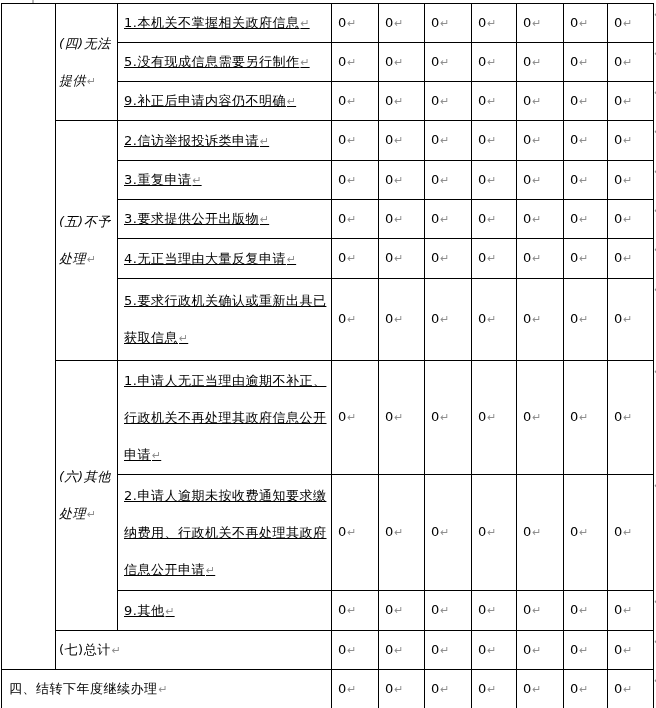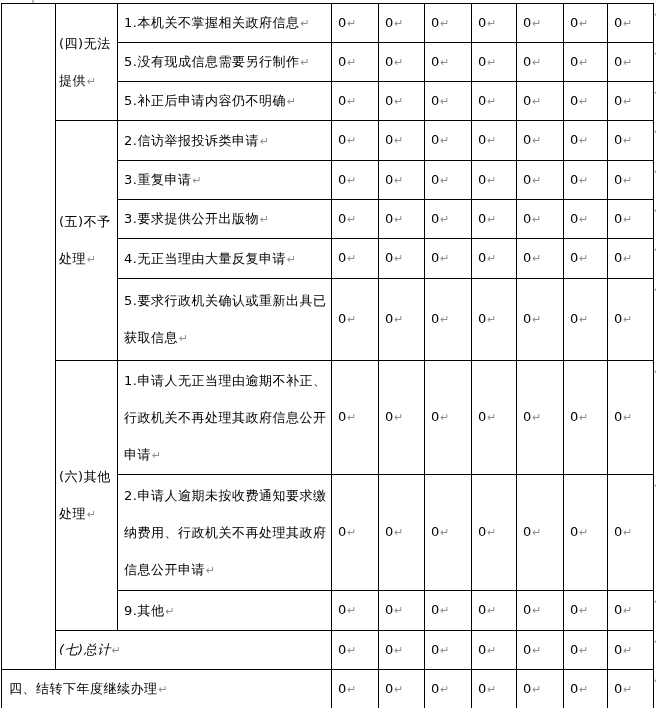--- a/index.html
+++ b/index.html
@@ -22,27 +22,29 @@
   td{
     border:1px solid var(--border);
     padding:0;vertical-align:middle;background:var(--bg);
     font-size:13px;color:var(--text);
     overflow:hidden;
   }
   td.a{border-right:1px solid var(--border);}
   td.b{
     padding:0 1px 0 3px;line-height:37px;letter-spacing:0.5px;
     word-break:break-all;
+    font-style:italic;
   }
   td.c{
     padding:0 2px 0 6px;line-height:37px;letter-spacing:0.5px;
     word-break:break-all;
+    text-decoration:underline;
   }
   td.n{padding-left:6px;line-height:14px;}
-  td.totalcell{padding:0 0 0 3px;line-height:37px;letter-spacing:0.5px;font-style:italic;}
+  td.totalcell{padding:0 0 0 3px;line-height:37px;letter-spacing:0.5px;}
   td.fullrow{padding:0 12px 0 7px;line-height:37px;letter-spacing:0.5px;}
   .pm{
     color:var(--mark);
     font-size:11px;letter-spacing:0;
     margin-left:1px;
   }
   .rowmark{
     position:absolute;left:654px;
     color:var(--mark);font-size:10px;line-height:10px;
   }
@@ -89,21 +91,21 @@
   <td class="n"><span>0</span><span class="pm">↵</span></td>
         <td class="n"><span>0</span><span class="pm">↵</span></td>
         <td class="n"><span>0</span><span class="pm">↵</span></td>
         <td class="n"><span>0</span><span class="pm">↵</span></td>
         <td class="n"><span>0</span><span class="pm">↵</span></td>
         <td class="n"><span>0</span><span class="pm">↵</span></td>
         <td class="n"><span>0</span><span class="pm">↵</span></td>
       </tr>
 
   <tr style="height:38px">
-    <td class="c"><span>5.补正后申请内容仍不明确</span><span class="pm">↵</span></td>
+    <td class="c"><span>9.补正后申请内容仍不明确</span><span class="pm">↵</span></td>
   <td class="n"><span>0</span><span class="pm">↵</span></td>
         <td class="n"><span>0</span><span class="pm">↵</span></td>
         <td class="n"><span>0</span><span class="pm">↵</span></td>
         <td class="n"><span>0</span><span class="pm">↵</span></td>
         <td class="n"><span>0</span><span class="pm">↵</span></td>
         <td class="n"><span>0</span><span class="pm">↵</span></td>
         <td class="n"><span>0</span><span class="pm">↵</span></td>
       </tr>
 
   <tr style="height:40px">

